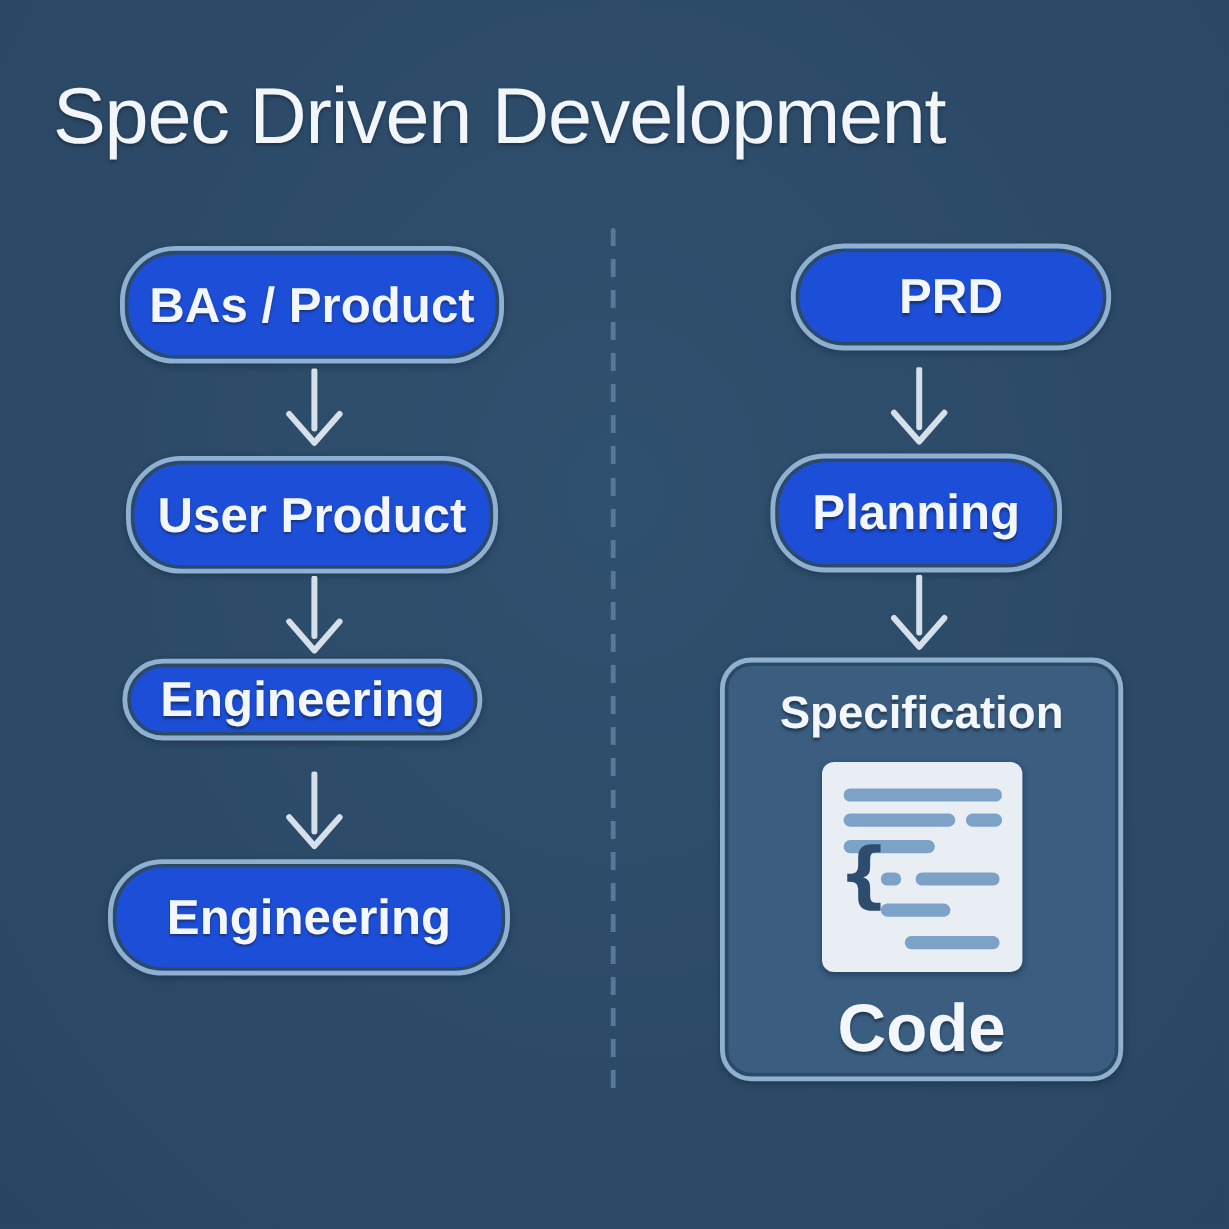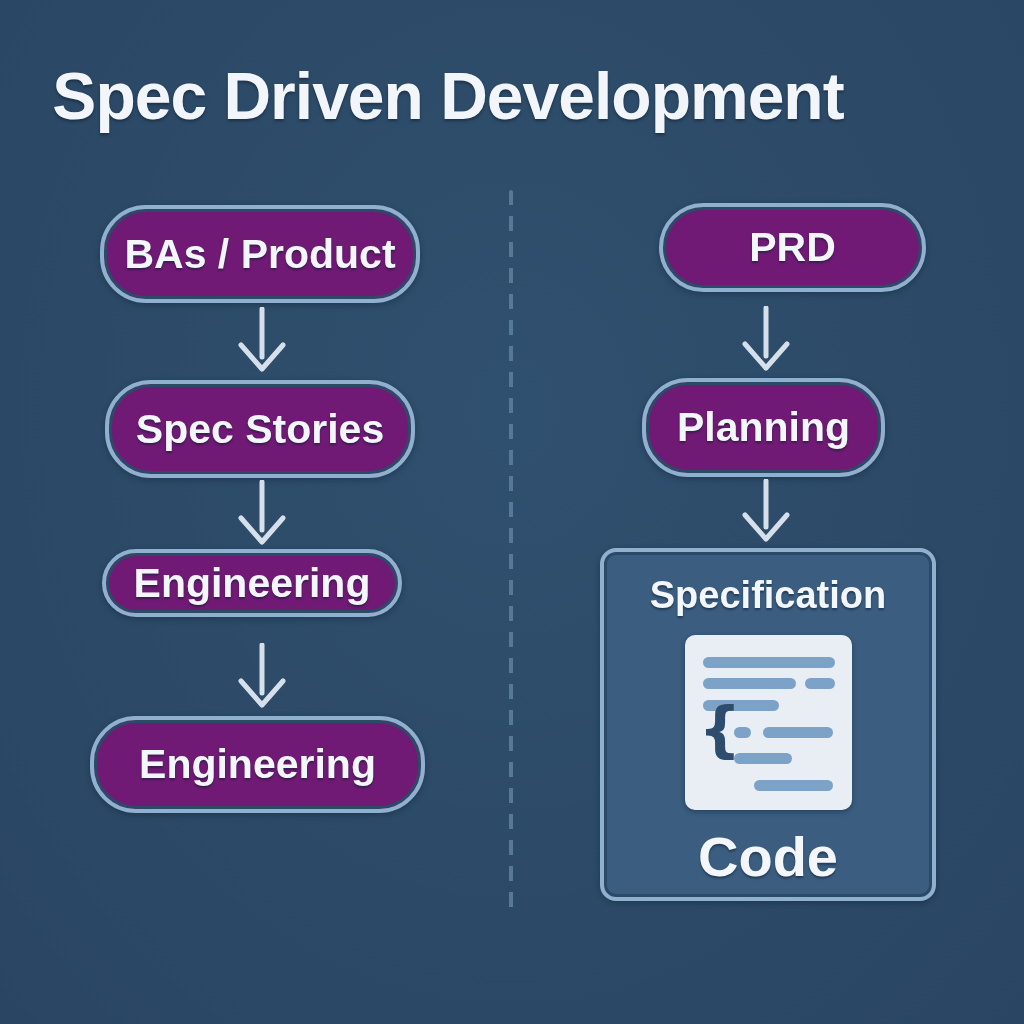--- a/index.html
+++ b/index.html
@@ -7,46 +7,45 @@
     width:1024px;height:1024px;
     background:#2d4b69;
     background-image:radial-gradient(ellipse at 50% 40%, #30506f 0%, #2c4a67 60%, #294563 100%);
     font-family:"Liberation Sans", sans-serif;
     overflow:hidden;position:relative;
   }
   .stage{position:absolute;inset:0;}
   .title{
     position:absolute;top:58px;left:0;width:832px;
     text-align:center;
-    font-size:66px;font-weight:bold;letter-spacing:-1px;
+    font-size:66px;font-weight:normal;letter-spacing:-1px;
     color:#f2f6fa;
     text-shadow:0 2px 3px rgba(12,28,46,.55);
-    margin-left:32px;
   }
   .node{
     position:absolute;
-    background:#701a75;
+    background:#1d4ed8;
     border:4px solid #8fb0cf;
     border-radius:46px;
     box-shadow:inset 0 0 0 3px #2c4a66, 0 2px 6px rgba(10,24,40,.35);
     display:flex;align-items:center;justify-content:center;
     color:#f3f7fb;font-weight:bold;font-size:41px;
     text-shadow:0 2px 2px rgba(12,28,46,.5);
     box-sizing:border-box;
   }
   .arrow{position:absolute;}
   .divider{
     position:absolute;left:509px;top:190px;width:4px;height:722px;
     background:repeating-linear-gradient(180deg,#567899 0px,#567899 15px,transparent 15px,transparent 26px);
     border-radius:2px;
   }
   .spec-box{
     position:absolute;left:600px;top:548px;width:336px;height:353px;
     background:#3a5d80;
-    border:4px solid #8fb0cf;border-radius:16px;
+    border:4px solid #8fb0cf;border-radius:26px;
     box-shadow:inset 0 0 0 3px #2c4a66, 0 2px 6px rgba(10,24,40,.35);
     box-sizing:border-box;
     display:flex;flex-direction:column;align-items:center;
   }
   .spec-title{
     margin-top:22px;
     color:#f3f7fb;font-weight:bold;font-size:38px;
     text-shadow:0 2px 2px rgba(12,28,46,.5);
   }
   .doc-card{
@@ -83,21 +82,21 @@
   </div>
 
   <div class="arrow" style="left:234px;top:307px;">
     <svg class="arrow-svg" width="56" height="70" viewBox="0 0 56 70">
       <line x1="28" y1="2" x2="28" y2="50" stroke="#d6e0ea" stroke-width="5" stroke-linecap="round"></line>
       <polyline points="7,38 28,62 49,38" fill="none" stroke="#d6e0ea" stroke-width="5" stroke-linecap="round" stroke-linejoin="round"></polyline>
     </svg>
   </div>
 
   <div class="node" style="left:105px;top:380px;width:310px;height:98px;">
-    <span>Spec Stories</span>
+    <span>User Product</span>
   </div>
 
   <div class="arrow" style="left:234px;top:480px;">
     <svg class="arrow-svg" width="56" height="70" viewBox="0 0 56 70">
       <line x1="28" y1="2" x2="28" y2="50" stroke="#d6e0ea" stroke-width="5" stroke-linecap="round"></line>
       <polyline points="7,38 28,62 49,38" fill="none" stroke="#d6e0ea" stroke-width="5" stroke-linecap="round" stroke-linejoin="round"></polyline>
     </svg>
   </div>
 
   <div class="node" style="left:102px;top:549px;width:300px;height:68px;">

